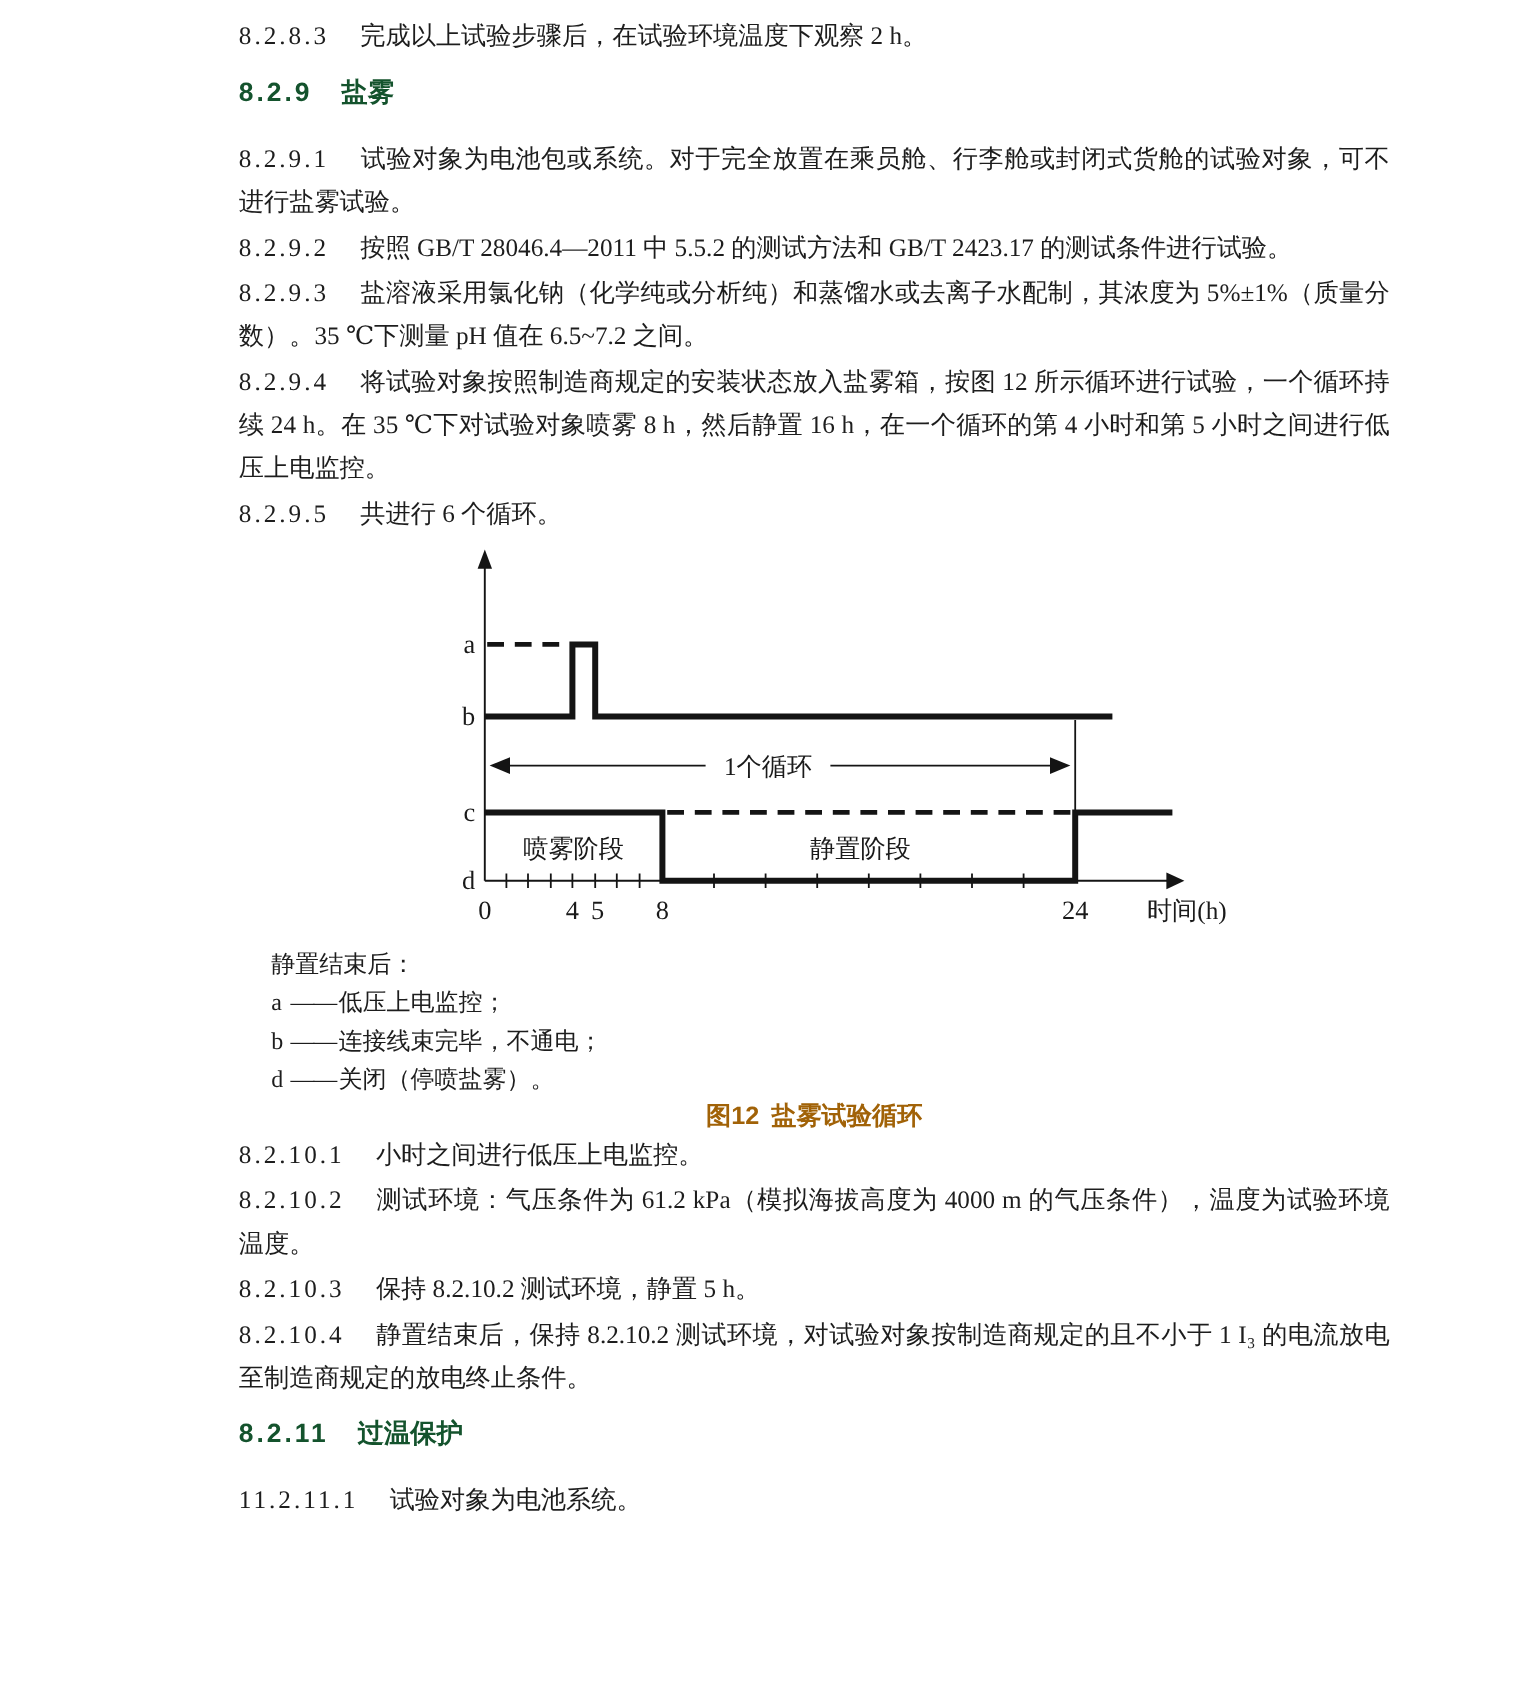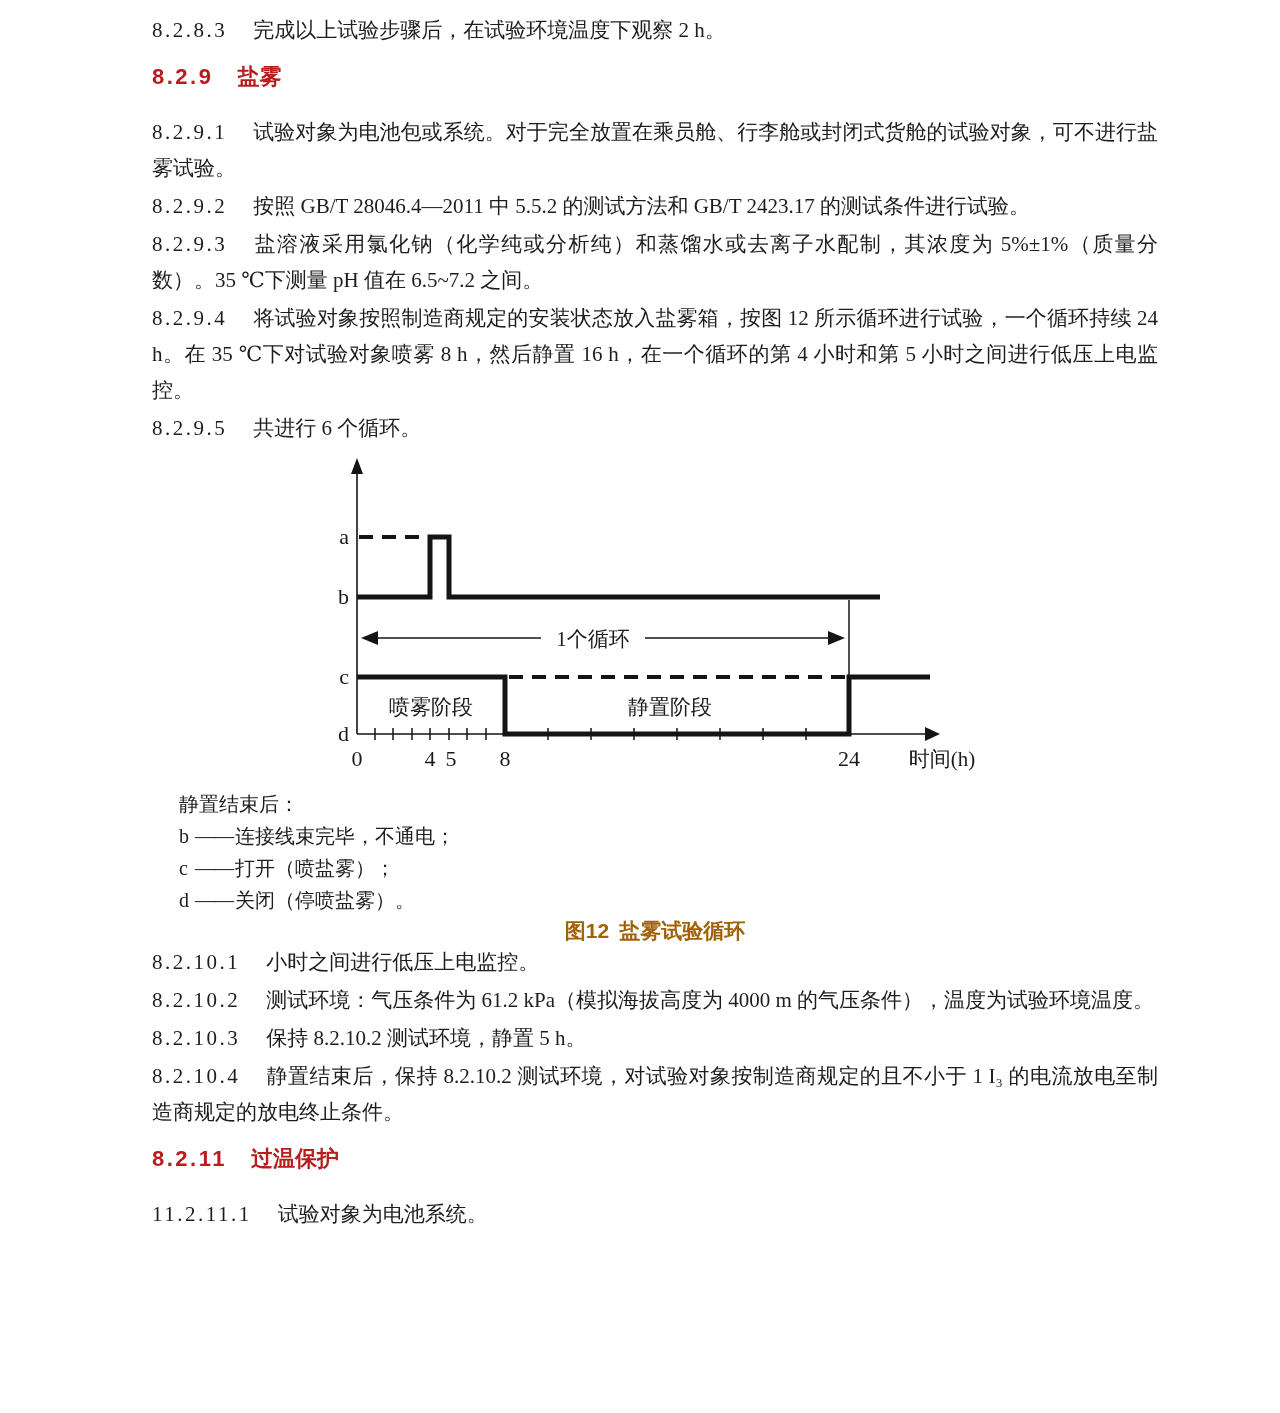--- a/index.html
+++ b/index.html
@@ -2,33 +2,33 @@
 <html><head>
 <meta charset="utf-8">
 <style>
   * { margin:0; padding:0; box-sizing:border-box; }
   html, body { background:#ffffff; }
   body {
     width:1280px; height:1413px; overflow:hidden;
     font-family:"Liberation Serif","DejaVu Serif",serif;
     color:#1d1d1d;
   }
-  .page { padding:12px 122px 0 152px; }
+  .page { padding:12px 122px 0 152px;margin-left:47px; }
 
   .clause {
     font-size:21px; line-height:36px;
     text-align:justify; margin-bottom:2px;
   }
   .clause .num {
     letter-spacing:2.5px; margin-right:26px; white-space:nowrap;
   }
   .heading {
     font-family:"Liberation Sans","DejaVu Sans",sans-serif;
     font-weight:bold; font-size:22px; line-height:26px;
-    margin:16px 0 24px 0; color:#b91c1c;
+    margin:16px 0 24px 0; color:#14532d;
   }
   .heading .num { letter-spacing:2.5px; margin-right:24px; }
 
   .figure-wrap { margin:10px 0 0 183px; width:660px; height:320px; }
   .figure-wrap svg { display:block; }
   svg text {
     font-family:"Liberation Serif","DejaVu Serif",serif;
     fill:#1a1a1a;
   }
   .fig-stroke { stroke:#141414; fill:none; }
@@ -125,24 +125,24 @@
       <text x="116" y="310" font-size="22" text-anchor="middle">5</text>
       <text x="170" y="310" font-size="22" text-anchor="middle">8</text>
       <text x="514" y="310" font-size="22" text-anchor="middle">24</text>
       <text x="607" y="310" font-size="21" text-anchor="middle">时间(h)</text>
     </svg>
   </div>
 
   <div class="legend">
     <div>静置结束后：</div>
     <div>
-      <span class="sym">b</span><span class="dash">——</span><span>连接线束完毕，不通电；</span>
+      <span class="sym">a</span><span class="dash">——</span><span>低压上电监控；</span>
     </div>
     <div>
-      <span class="sym">c</span><span class="dash">——</span><span>打开（喷盐雾）；</span>
+      <span class="sym">b</span><span class="dash">——</span><span>连接线束完毕，不通电；</span>
     </div>
     <div>
       <span class="sym">d</span><span class="dash">——</span><span>关闭（停喷盐雾）。</span>
     </div>
   </div>
 
   <div class="caption">
     <span class="fig-no">图12</span><span>盐雾试验循环</span>
   </div>
 

